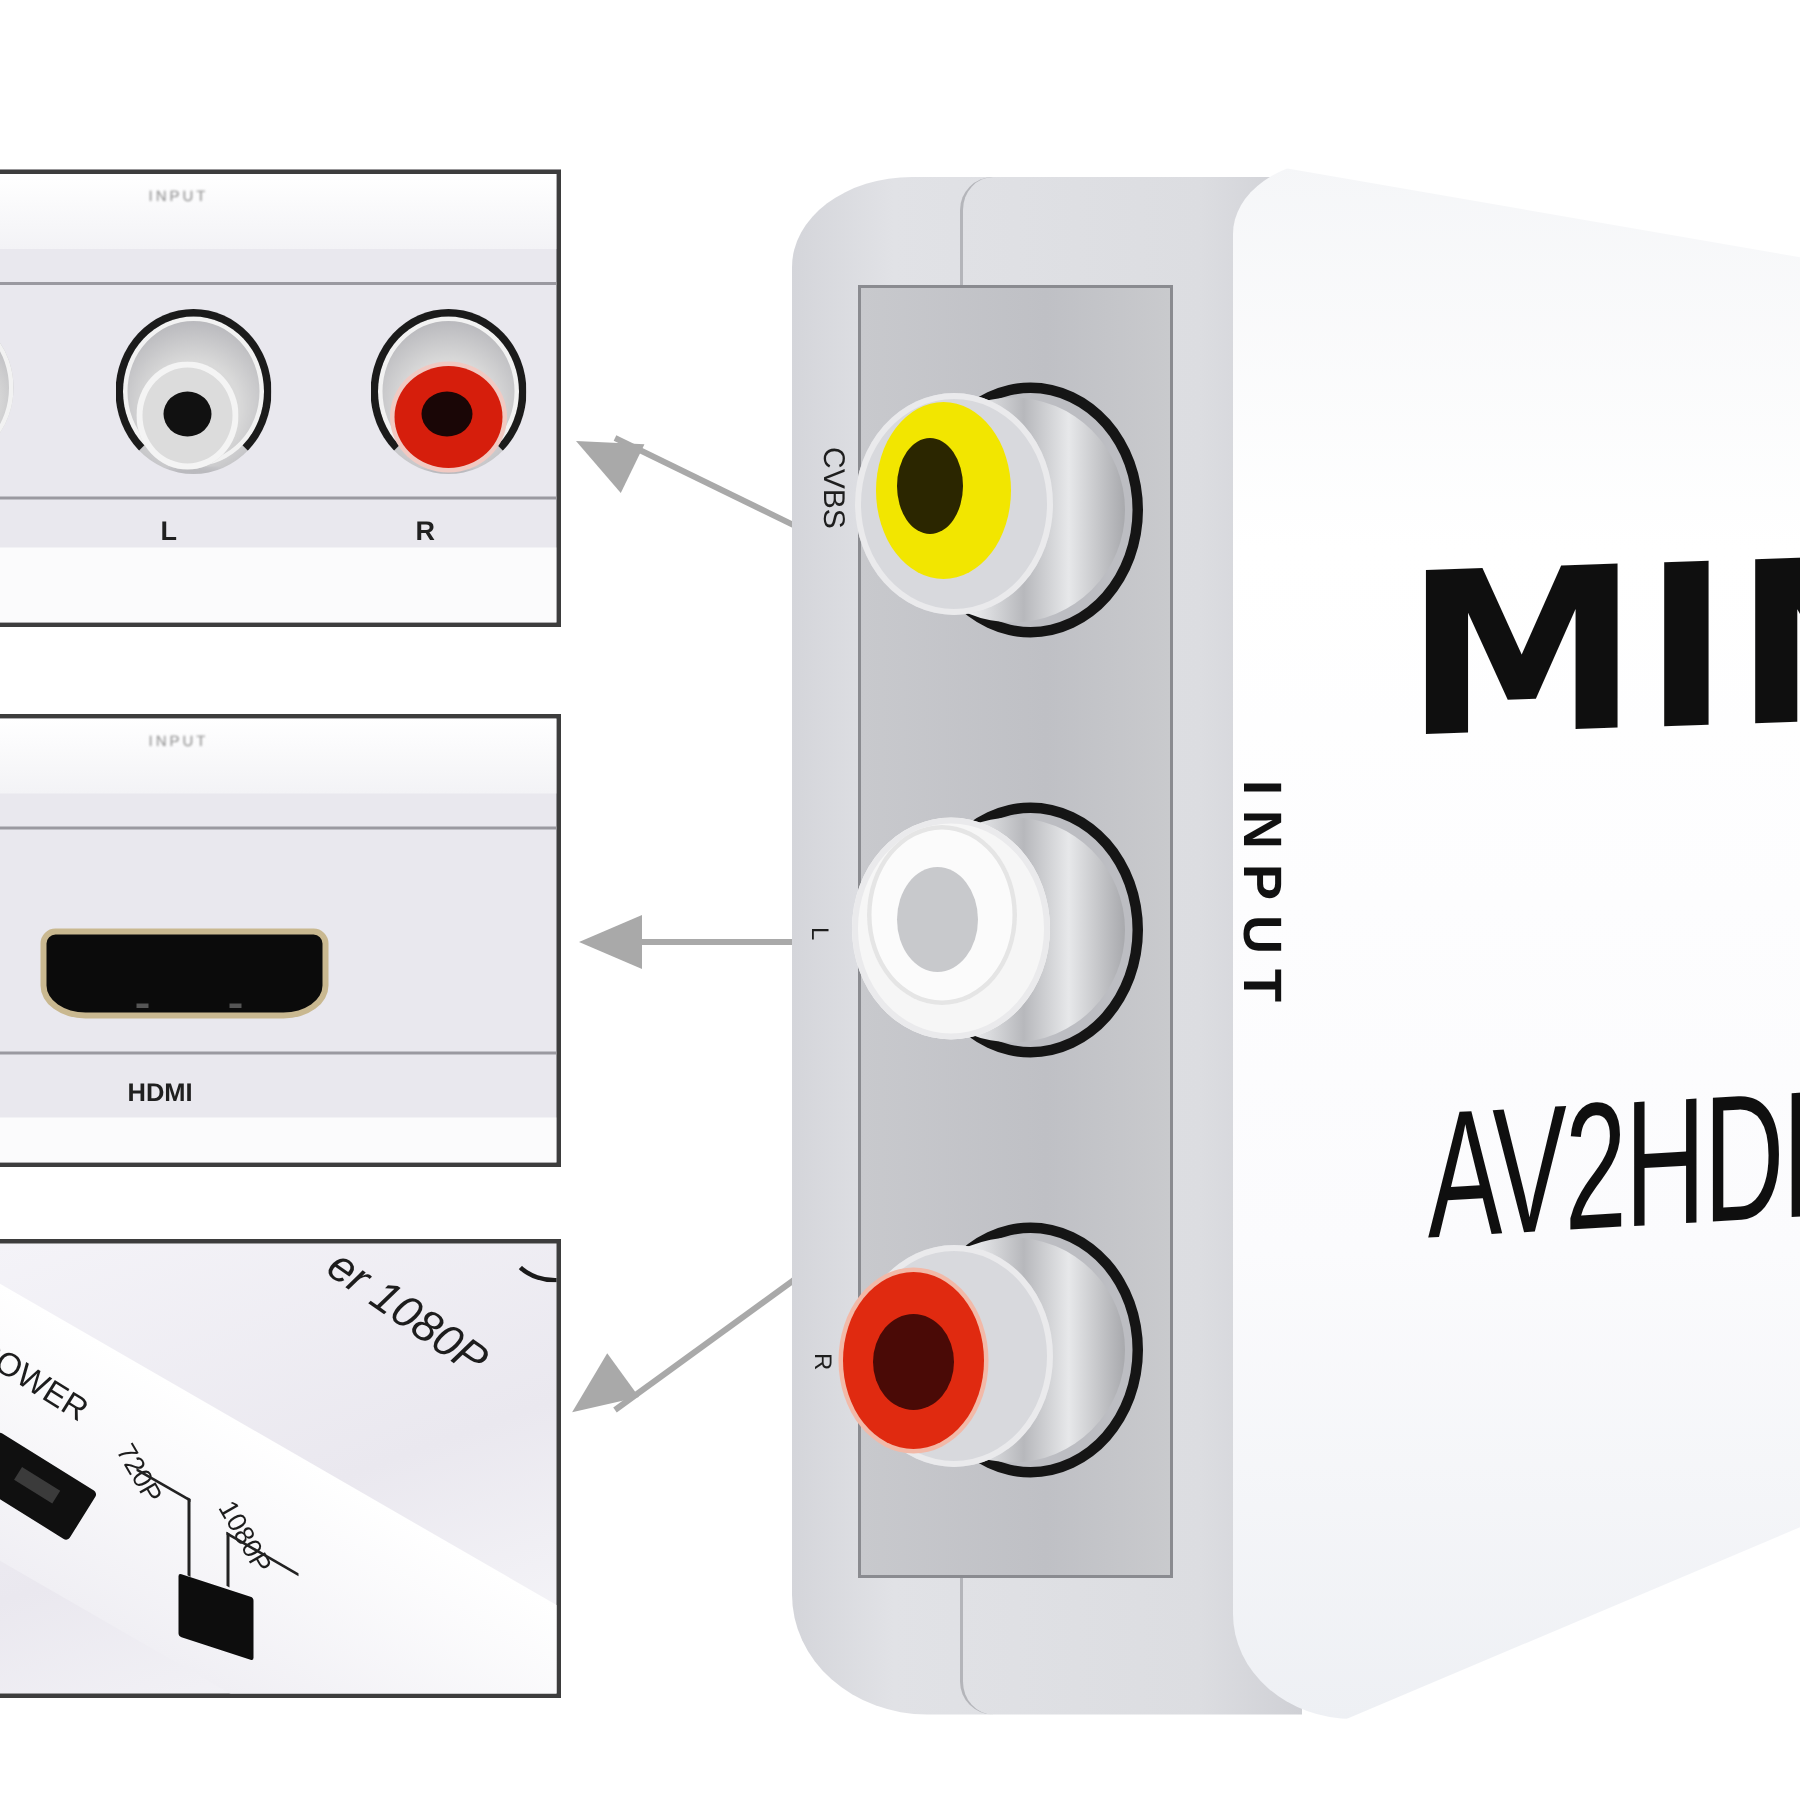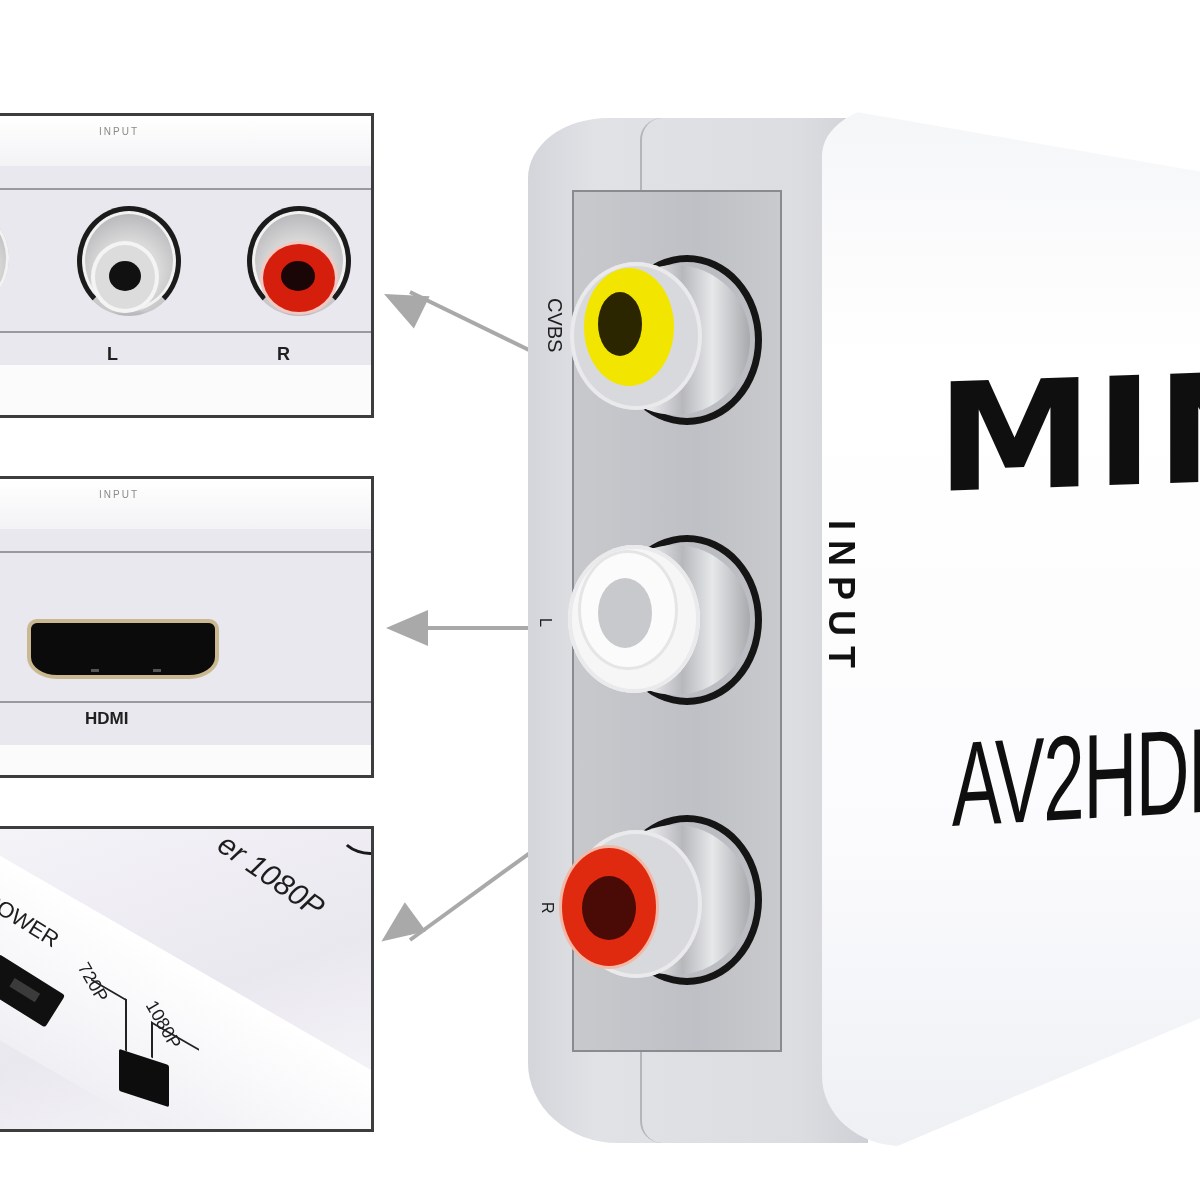--- a/index.html
+++ b/index.html
@@ -158,21 +158,21 @@
   <div class="panel-top-strip"></div>
   <div class="panel-header">INPUT</div>
   <div class="panel-rule" style="top:72px;"></div>
   <div class="panel-rule" style="top:222px;"></div>
   <div class="panel-bottom-strip" style="height:30px;"></div>
 
   <div class="hdmi-port">
     <div class="hdmi-pin" style="left:60px;"></div>
     <div class="hdmi-pin" style="left:122px;"></div>
   </div>
-  <div class="panel-label" style="left:86px; top:230px; font-size:17px;">HDMI</div>
+  <div class="panel-label" style="left:86px; top:240px; font-size:17px;">HDMI</div>
 </div>
 
 <div class="panel panel-3" style="top:826px; height:306px;">
   <div class="slope"></div>
   <div class="rot-text" style="left:232px; top:-2px; font-size:30px; font-style:italic; transform: rotate(35deg);">er 1080P</div>
   <div class="abs" style="left:338px; top:-30px; width:60px; height:50px; border:3px solid #1a1a1a; border-radius:50%; border-top-color:transparent; border-left-color:transparent;"></div>
 
   <div class="rot-text" style="left:-6px; top:58px; font-size:22px; transform: rotate(32deg);">POWER</div>
   <div class="power-port">
     <div class="power-port-inner"></div>

